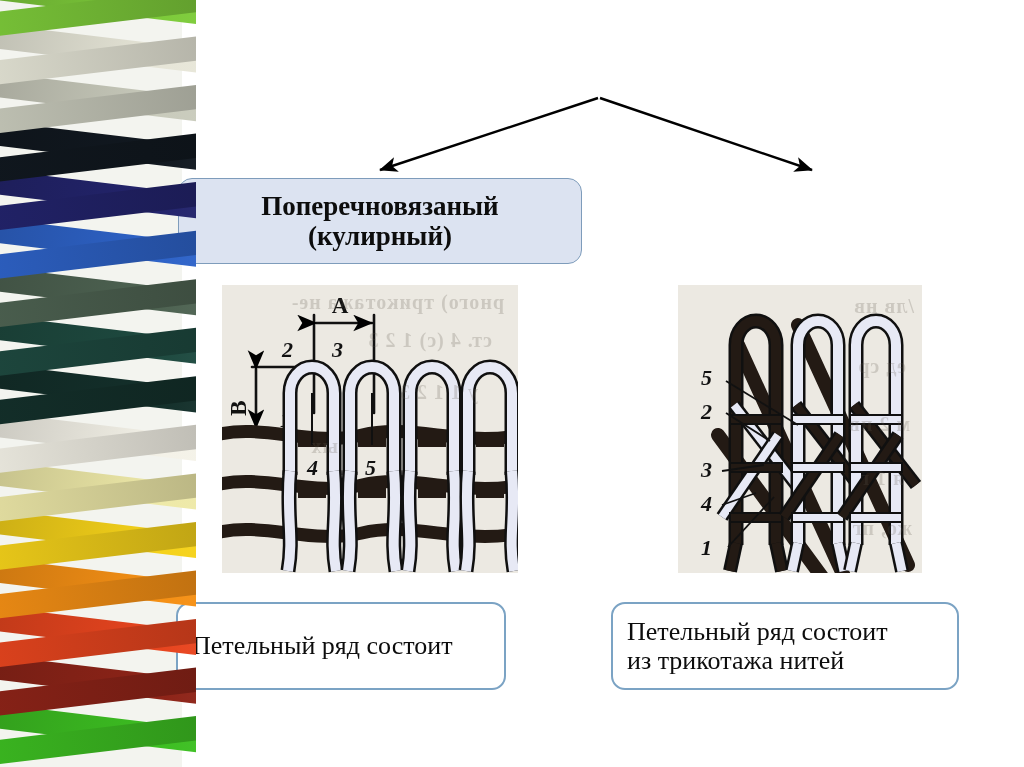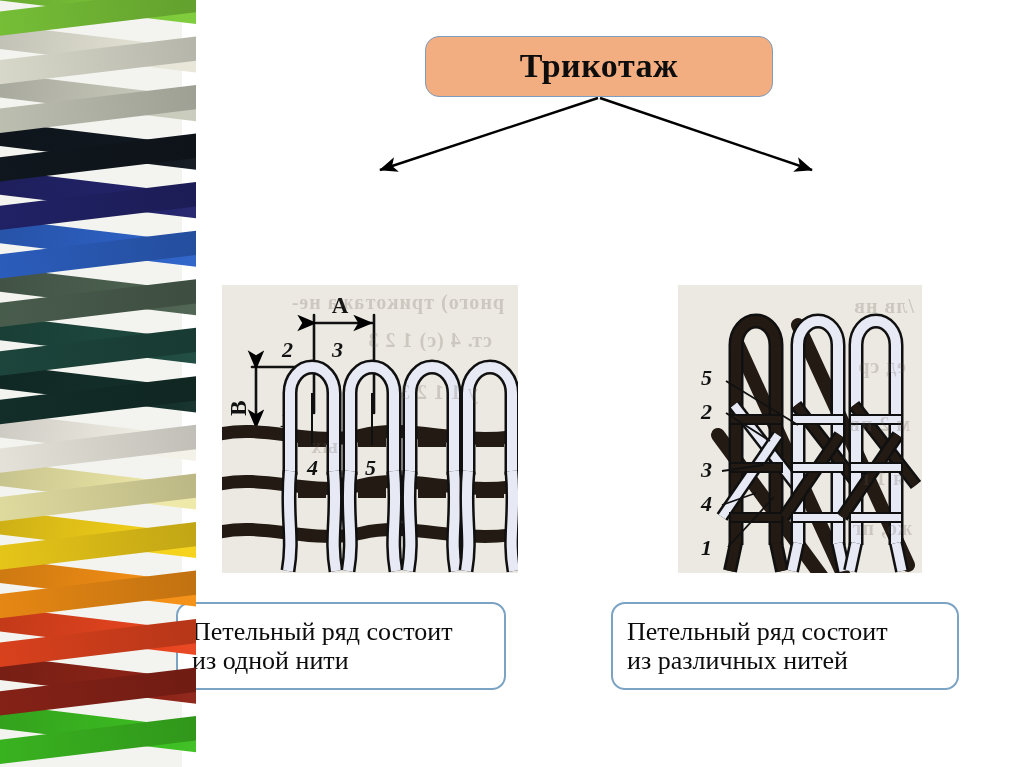--- a/index.html
+++ b/index.html
@@ -257,24 +257,27 @@
   <svg id="arrows" viewBox="0 0 1024 767">
     <defs>
       <marker id="arrowhead" markerWidth="9" markerHeight="9" refX="7.2" refY="3.2" orient="auto" markerUnits="strokeWidth">
         <path d="M0,0 L7.6,3.2 L0,6.4 L1.9,3.2 Z" fill="#000000"></path>
       </marker>
     </defs>
     <line x1="598" y1="98" x2="380" y2="170" stroke="#000000" stroke-width="2.4" marker-end="url(#arrowhead)"></line>
     <line x1="600" y1="98" x2="812" y2="170" stroke="#000000" stroke-width="2.4" marker-end="url(#arrowhead)"></line>
   </svg>
 
-  <div class="box" id="title-box">
-    <span>Трикотаж</span>
-  </div>
-
+
+  <div class="box" id="branch-left-box">
+    <span>
+      <span>Поперечновязаный</span>
+      <span class="line2">(кулирный)</span>
+    </span>
+  </div>
 
 
   <div class="figure" id="fig-left">
     <div class="ghost-text">
       <span style="left:14px;  top:6px;">рного) трикотажа не-</span>
       <span style="left:26px;  top:44px;">ст. 4 (с) 1 2 3</span>
       <span style="left:40px;  top:96px;">у 1 1 2 3</span>
       <span style="left:180px; top:150px;">ых</span>
     </div>
     <svg width="296" height="288" viewBox="0 0 296 288">
@@ -401,24 +404,23 @@
       <text x="34" y="134" font-family="Liberation Serif, serif" font-size="22" font-weight="bold" font-style="italic" fill="#111111" text-anchor="end">2</text>
       <text x="34" y="192" font-family="Liberation Serif, serif" font-size="22" font-weight="bold" font-style="italic" fill="#111111" text-anchor="end">3</text>
       <text x="34" y="226" font-family="Liberation Serif, serif" font-size="22" font-weight="bold" font-style="italic" fill="#111111" text-anchor="end">4</text>
       <text x="34" y="270" font-family="Liberation Serif, serif" font-size="22" font-weight="bold" font-style="italic" fill="#111111" text-anchor="end">1</text>
     </svg>
   </div>
 
   <div class="box" id="note-left-box">
     <span>
       <span>Петельный ряд состоит</span>
-      <span class="line2">из одной нити</span>
     </span>
   </div>
 
   <div class="box" id="note-right-box">
     <span>
       <span>Петельный ряд состоит</span>
-      <span class="line2">из различных нитей</span>
+      <span class="line2">из трикотажа нитей</span>
     </span>
   </div>
 
 </div>
 
 </body></html>

